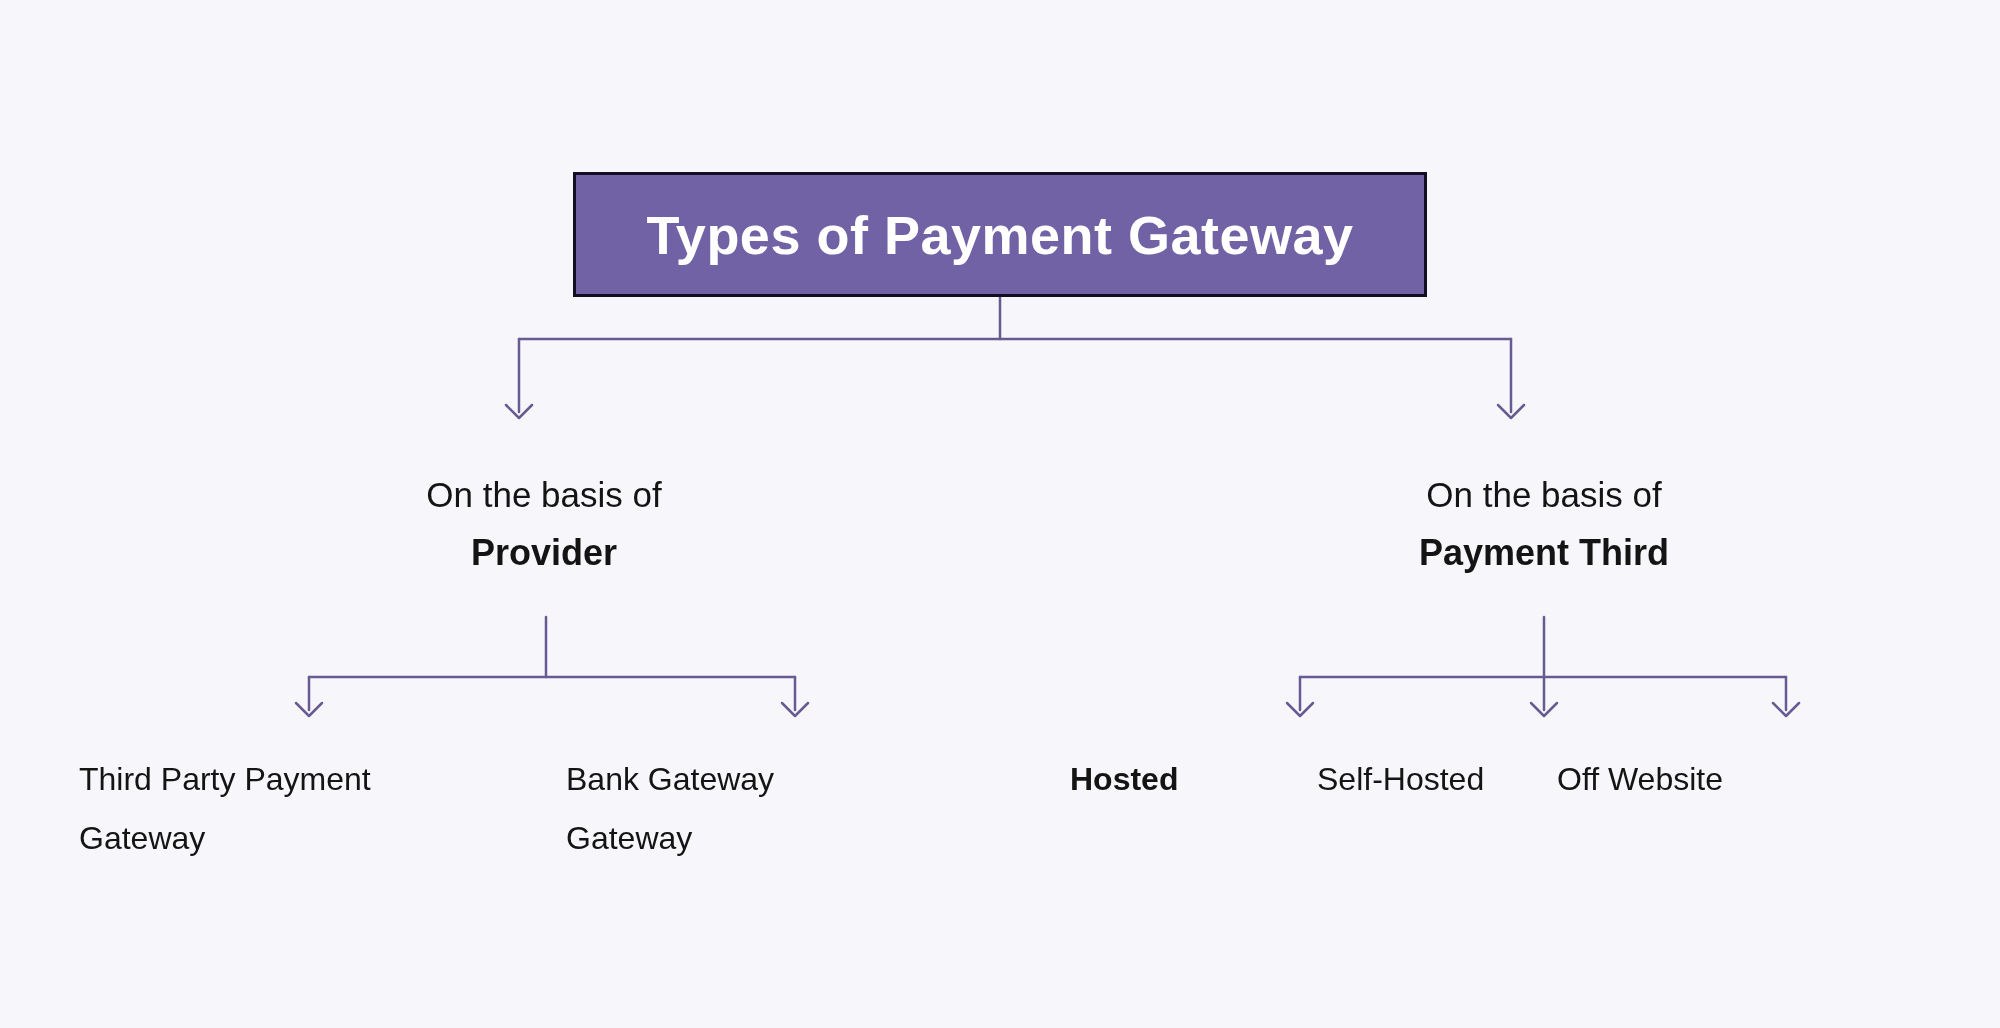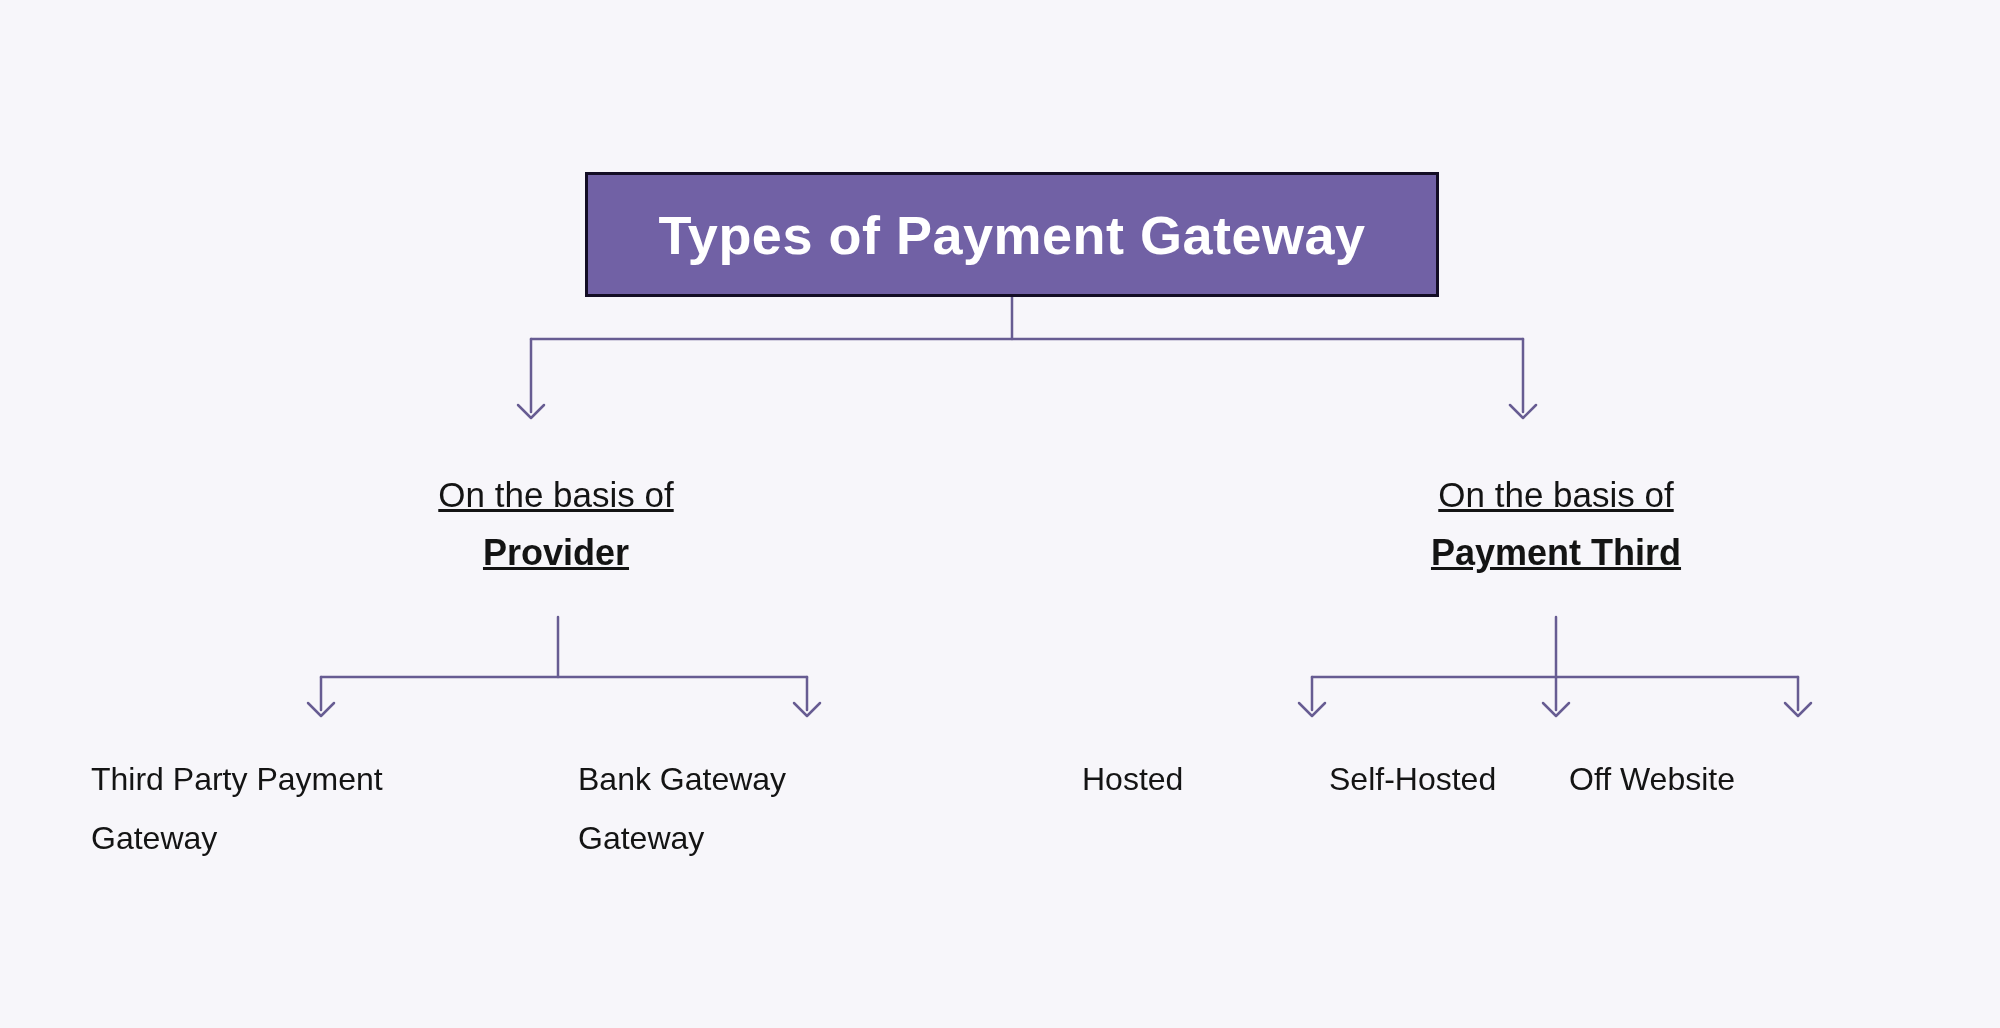--- a/index.html
+++ b/index.html
@@ -13,21 +13,21 @@
   * { margin: 0; padding: 0; box-sizing: border-box; }
   html, body { width: 2000px; height: 1028px; }
   body {
     background: var(--bg);
     font-family: "Liberation Sans", sans-serif;
     position: relative;
     overflow: hidden;
   }
   .canvas {
     position: absolute;
-    left: 12px; top: 0;
+    left: 0; top: 0;
     width: 1660px; height: 1028px;
   }
   .connectors {
     position: absolute;
     left: 0; top: 0;
     width: 2000px; height: 1028px;
     pointer-events: none;
   }
   .connectors path {
     fill: none;
@@ -56,42 +56,41 @@
   .branch-label {
     position: absolute;
     top: 466px;
     width: 520px;
     transform: translateX(-50%);
     text-align: center;
     color: var(--text);
     font-size: 35px;
     line-height: 58px;
     white-space: nowrap;
-    text-decoration: underline;
   }
   .branch-label .bold-line {
     font-weight: 700;
     font-size: 36px;
   }
   .leaf-label {
     position: absolute;
     top: 750px;
     width: 460px;
     transform: translateX(-50%);
     text-align: left;
     color: var(--text);
     font-size: 32px;
     line-height: 59px;
     white-space: nowrap;
   }
   .branch-label-provider { left: 544px; }
   .branch-label-flow     { left: 1544px; }
   .leaf-third-party { left: 309px; }
   .leaf-bank        { left: 796px; }
-  .leaf-hosted      { left: 1300px; }
+  .leaf-hosted      { left: 1300px; font-weight: bold; }
   .leaf-self-hosted { left: 1547px; }
   .leaf-off-website { left: 1787px; }
 </style>
 </head>
 <body>
 
 <div class="canvas">
 
   <svg class="connectors" viewBox="0 0 2000 1028" xmlns="http://www.w3.org/2000/svg">
 

